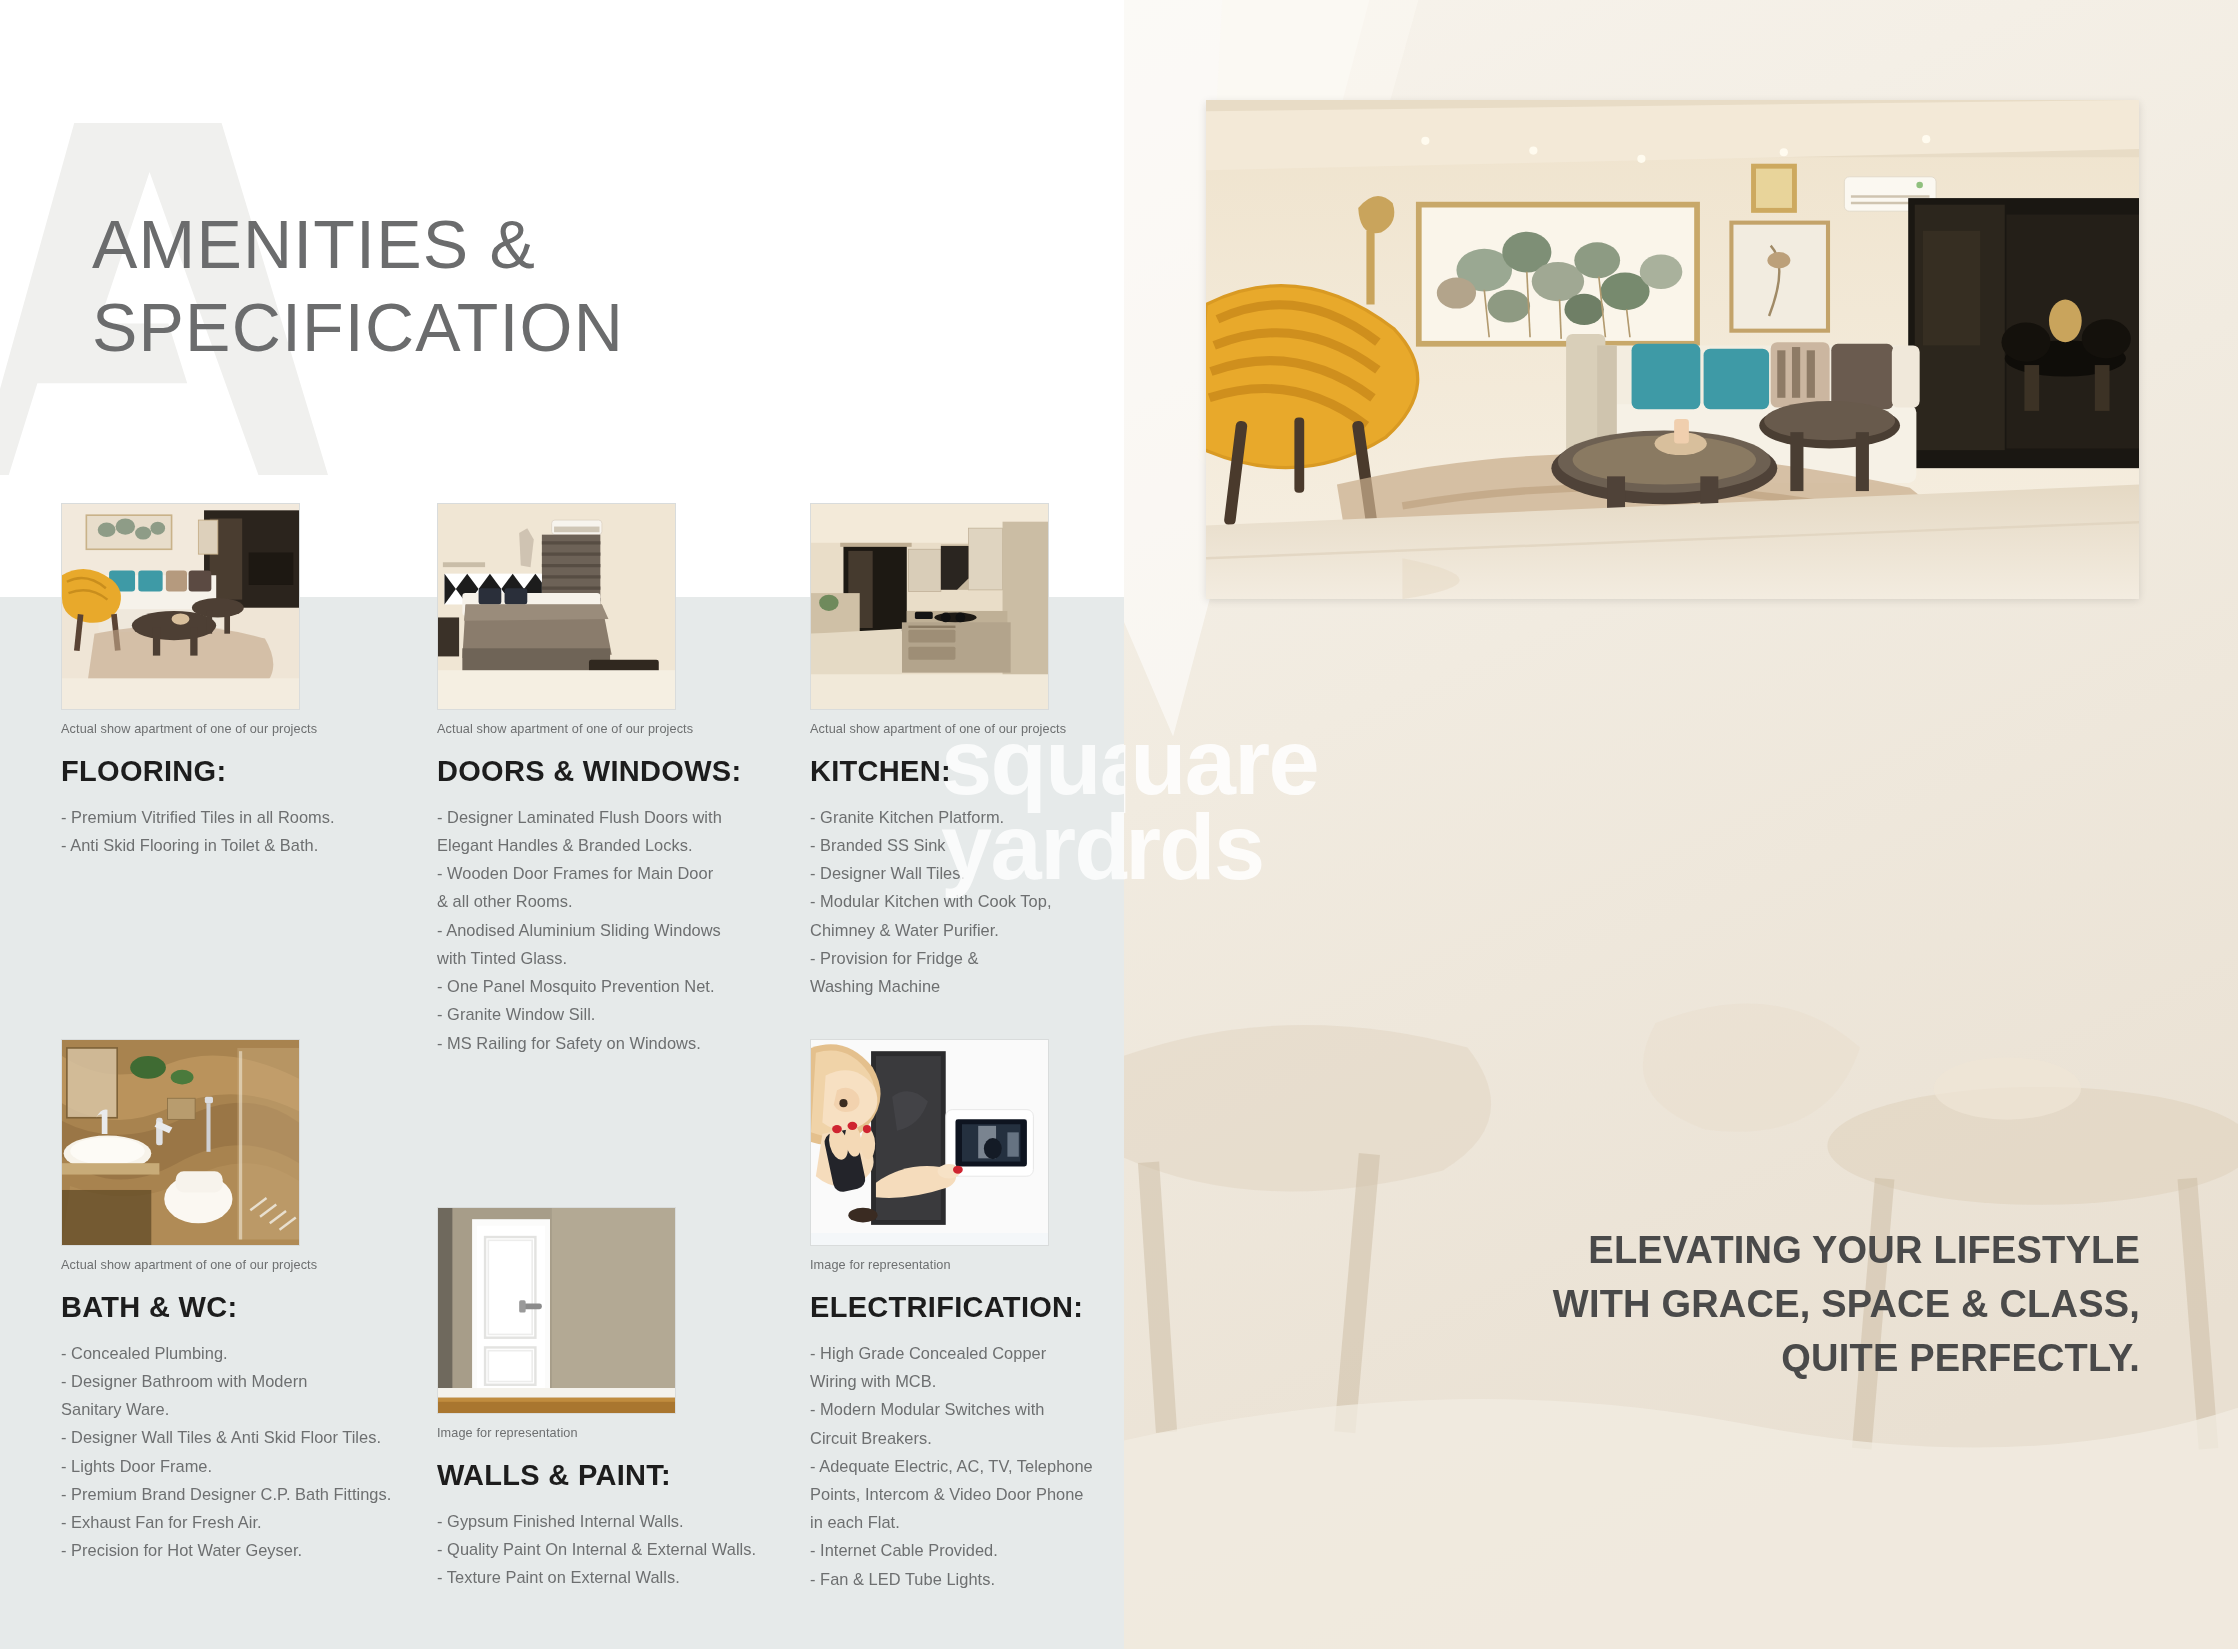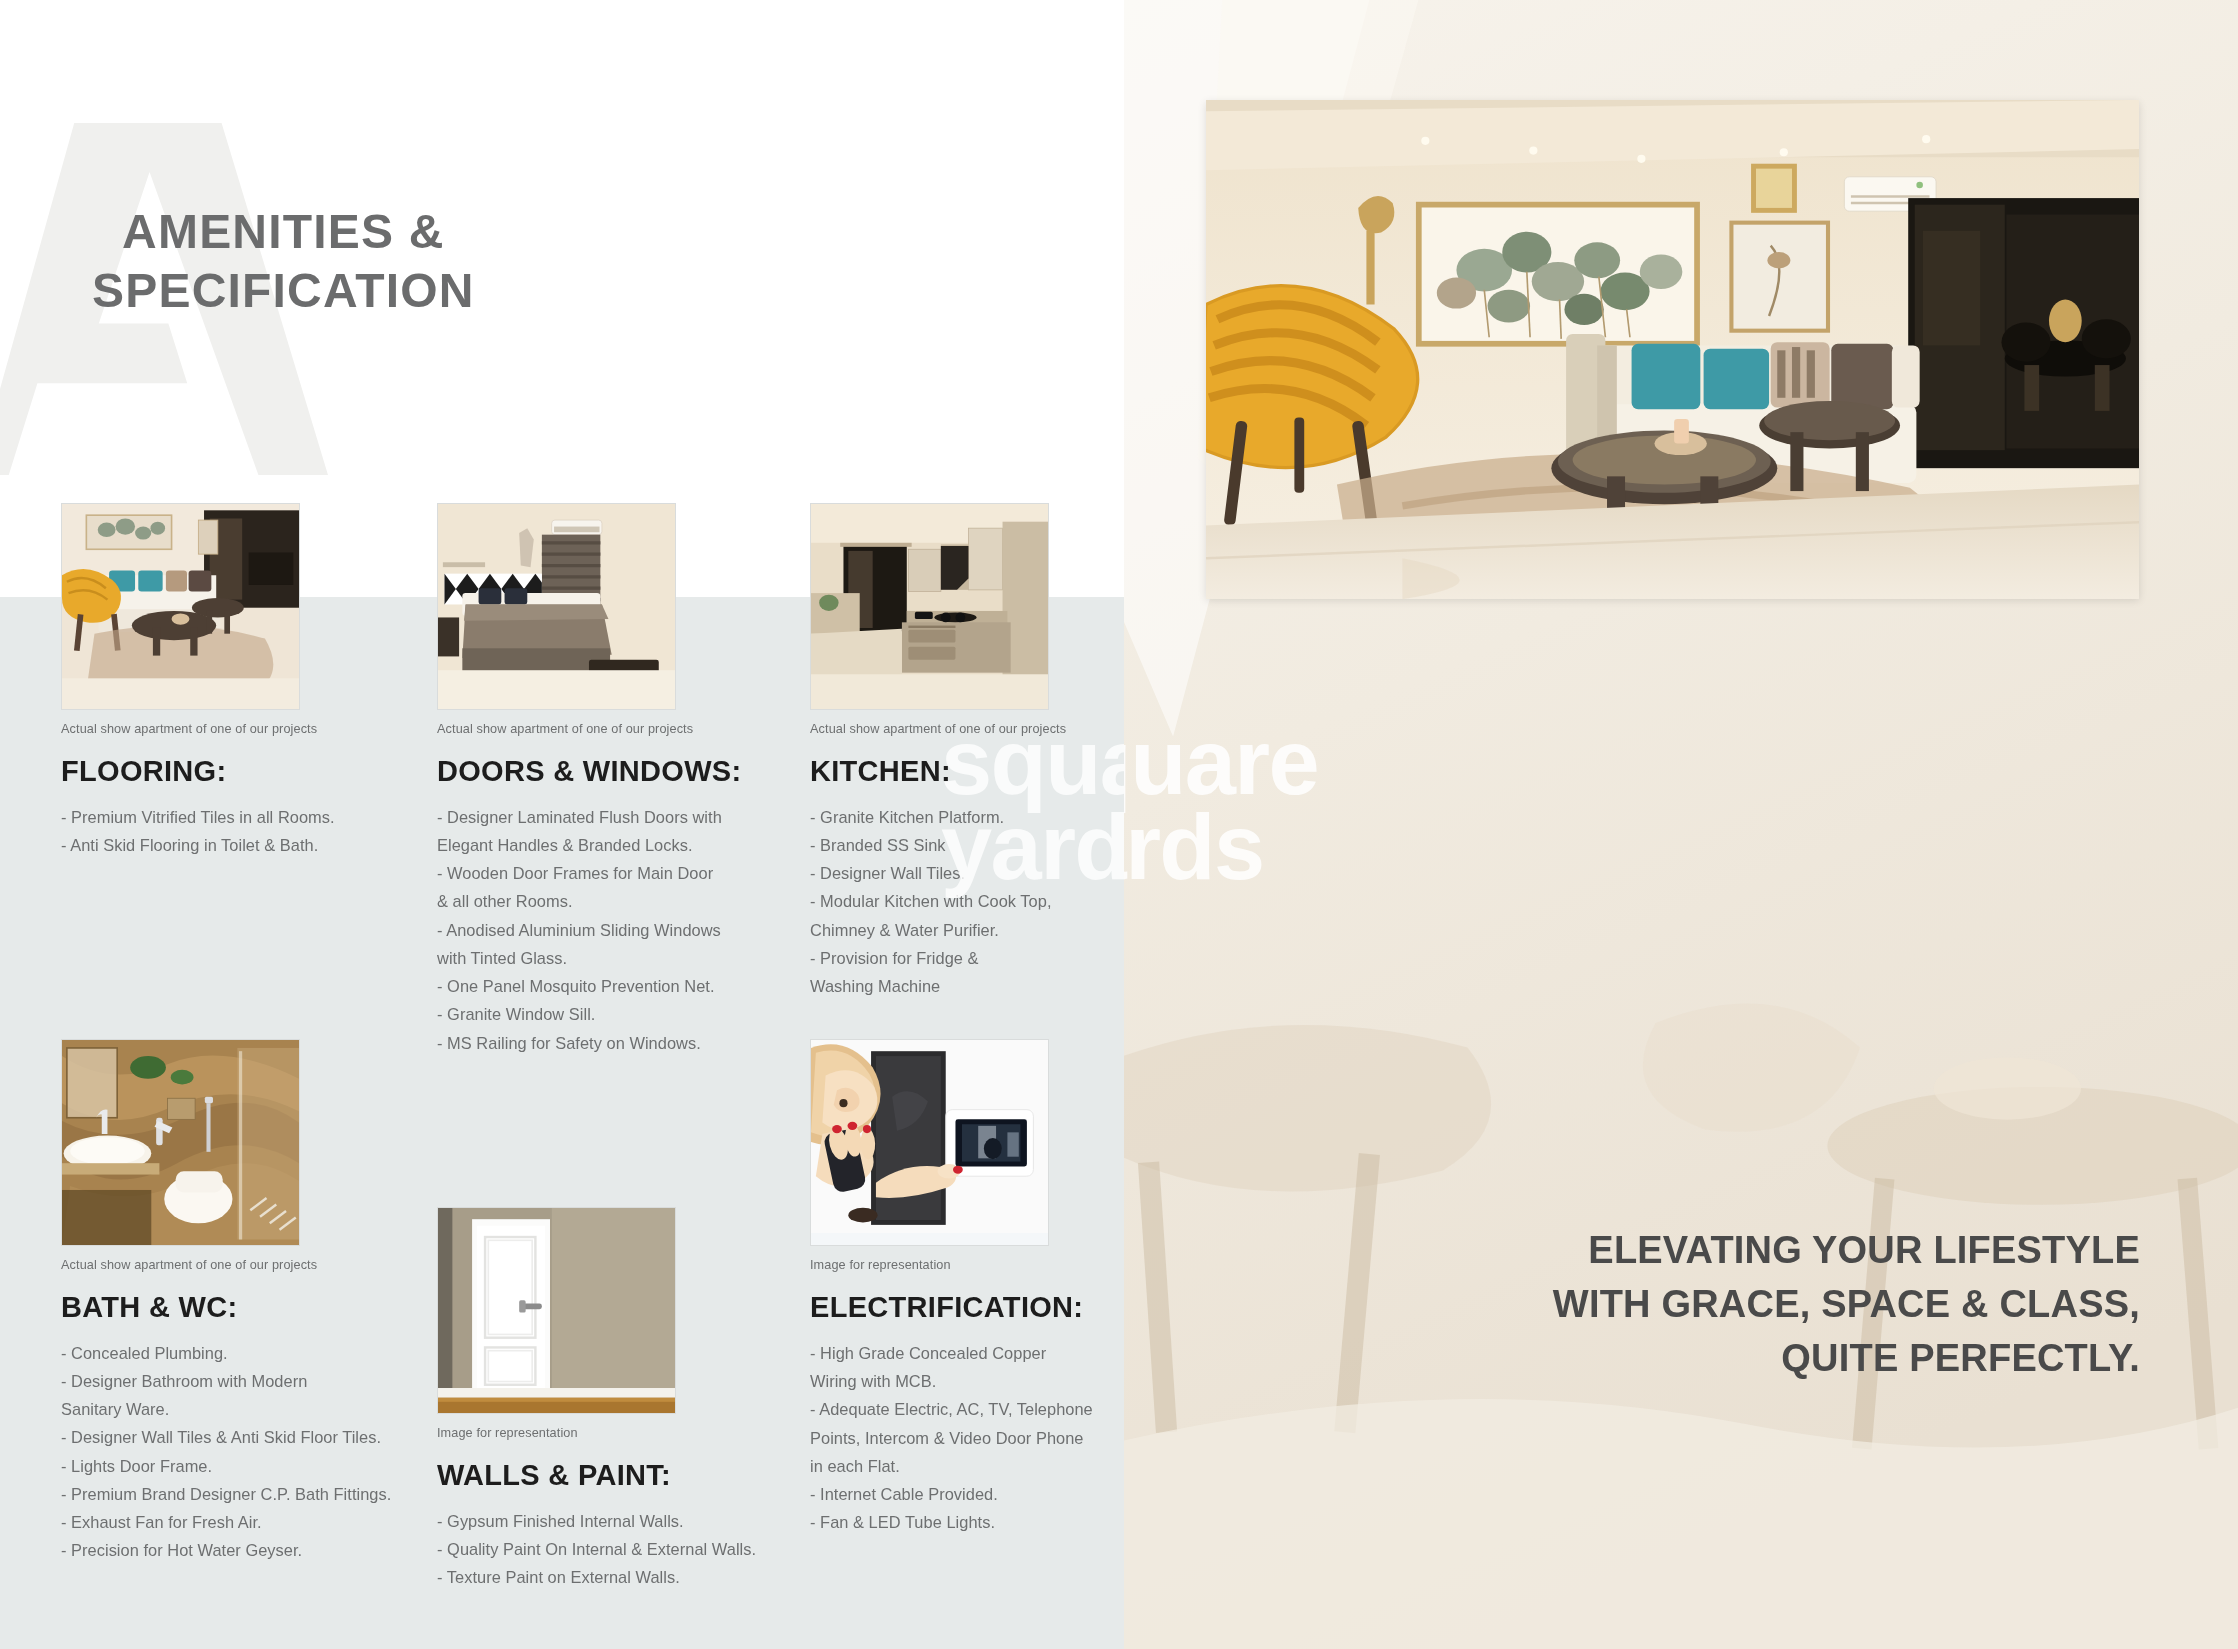--- a/index.html
+++ b/index.html
@@ -43,27 +43,26 @@
     position: absolute;
     left: -24.5px; top: 123px;
     width: 352px; height: 352px;
     pointer-events: none;
   }
   .mono-a svg { display:block; width:100%; height:100%; }
 
   .page-title {
     position: absolute;
     left: 92px; top: 203px;
-    font-size: 48px;
-    font-weight: 700;
+    font-size: 68px;
+    font-weight: 400;
     letter-spacing: 1.2px;
     line-height: 1.22;
     color: #6b6c6d;
     white-space: pre-line;
-    text-align: center;
   }
 
   
   .spec-grid {
     position: absolute;
     left: 0; top: 499px;
     width: 1124px;
   }
 
   .spec-col {
@@ -458,20 +457,22 @@
             <ellipse cx="181" cy="160" rx="6" ry="5" fill="#cf2430"></ellipse>
             <ellipse cx="64" cy="216" rx="18" ry="9" fill="#3a2b22"></ellipse>
             <rect x="0" y="238" width="292" height="15" fill="#f4f7f9"></rect>
           </svg>
         </div>
         <div class="caption">Image for representation</div>
         <div class="sec-title">ELECTRIFICATION:</div>
         <ul class="bullets">
           <li>- High Grade Concealed Copper
    Wiring with MCB.</li>
+          <li>- Modern Modular Switches with
+   Circuit Breakers.</li>
           <li>- Adequate Electric, AC, TV, Telephone
    Points, Intercom &amp; Video Door Phone
    in each Flat.</li>
           <li>- Internet Cable Provided.</li>
           <li>- Fan &amp; LED Tube Lights.</li>
         </ul>
       </div>
     </div>
 
     <div class="wm-left">square

